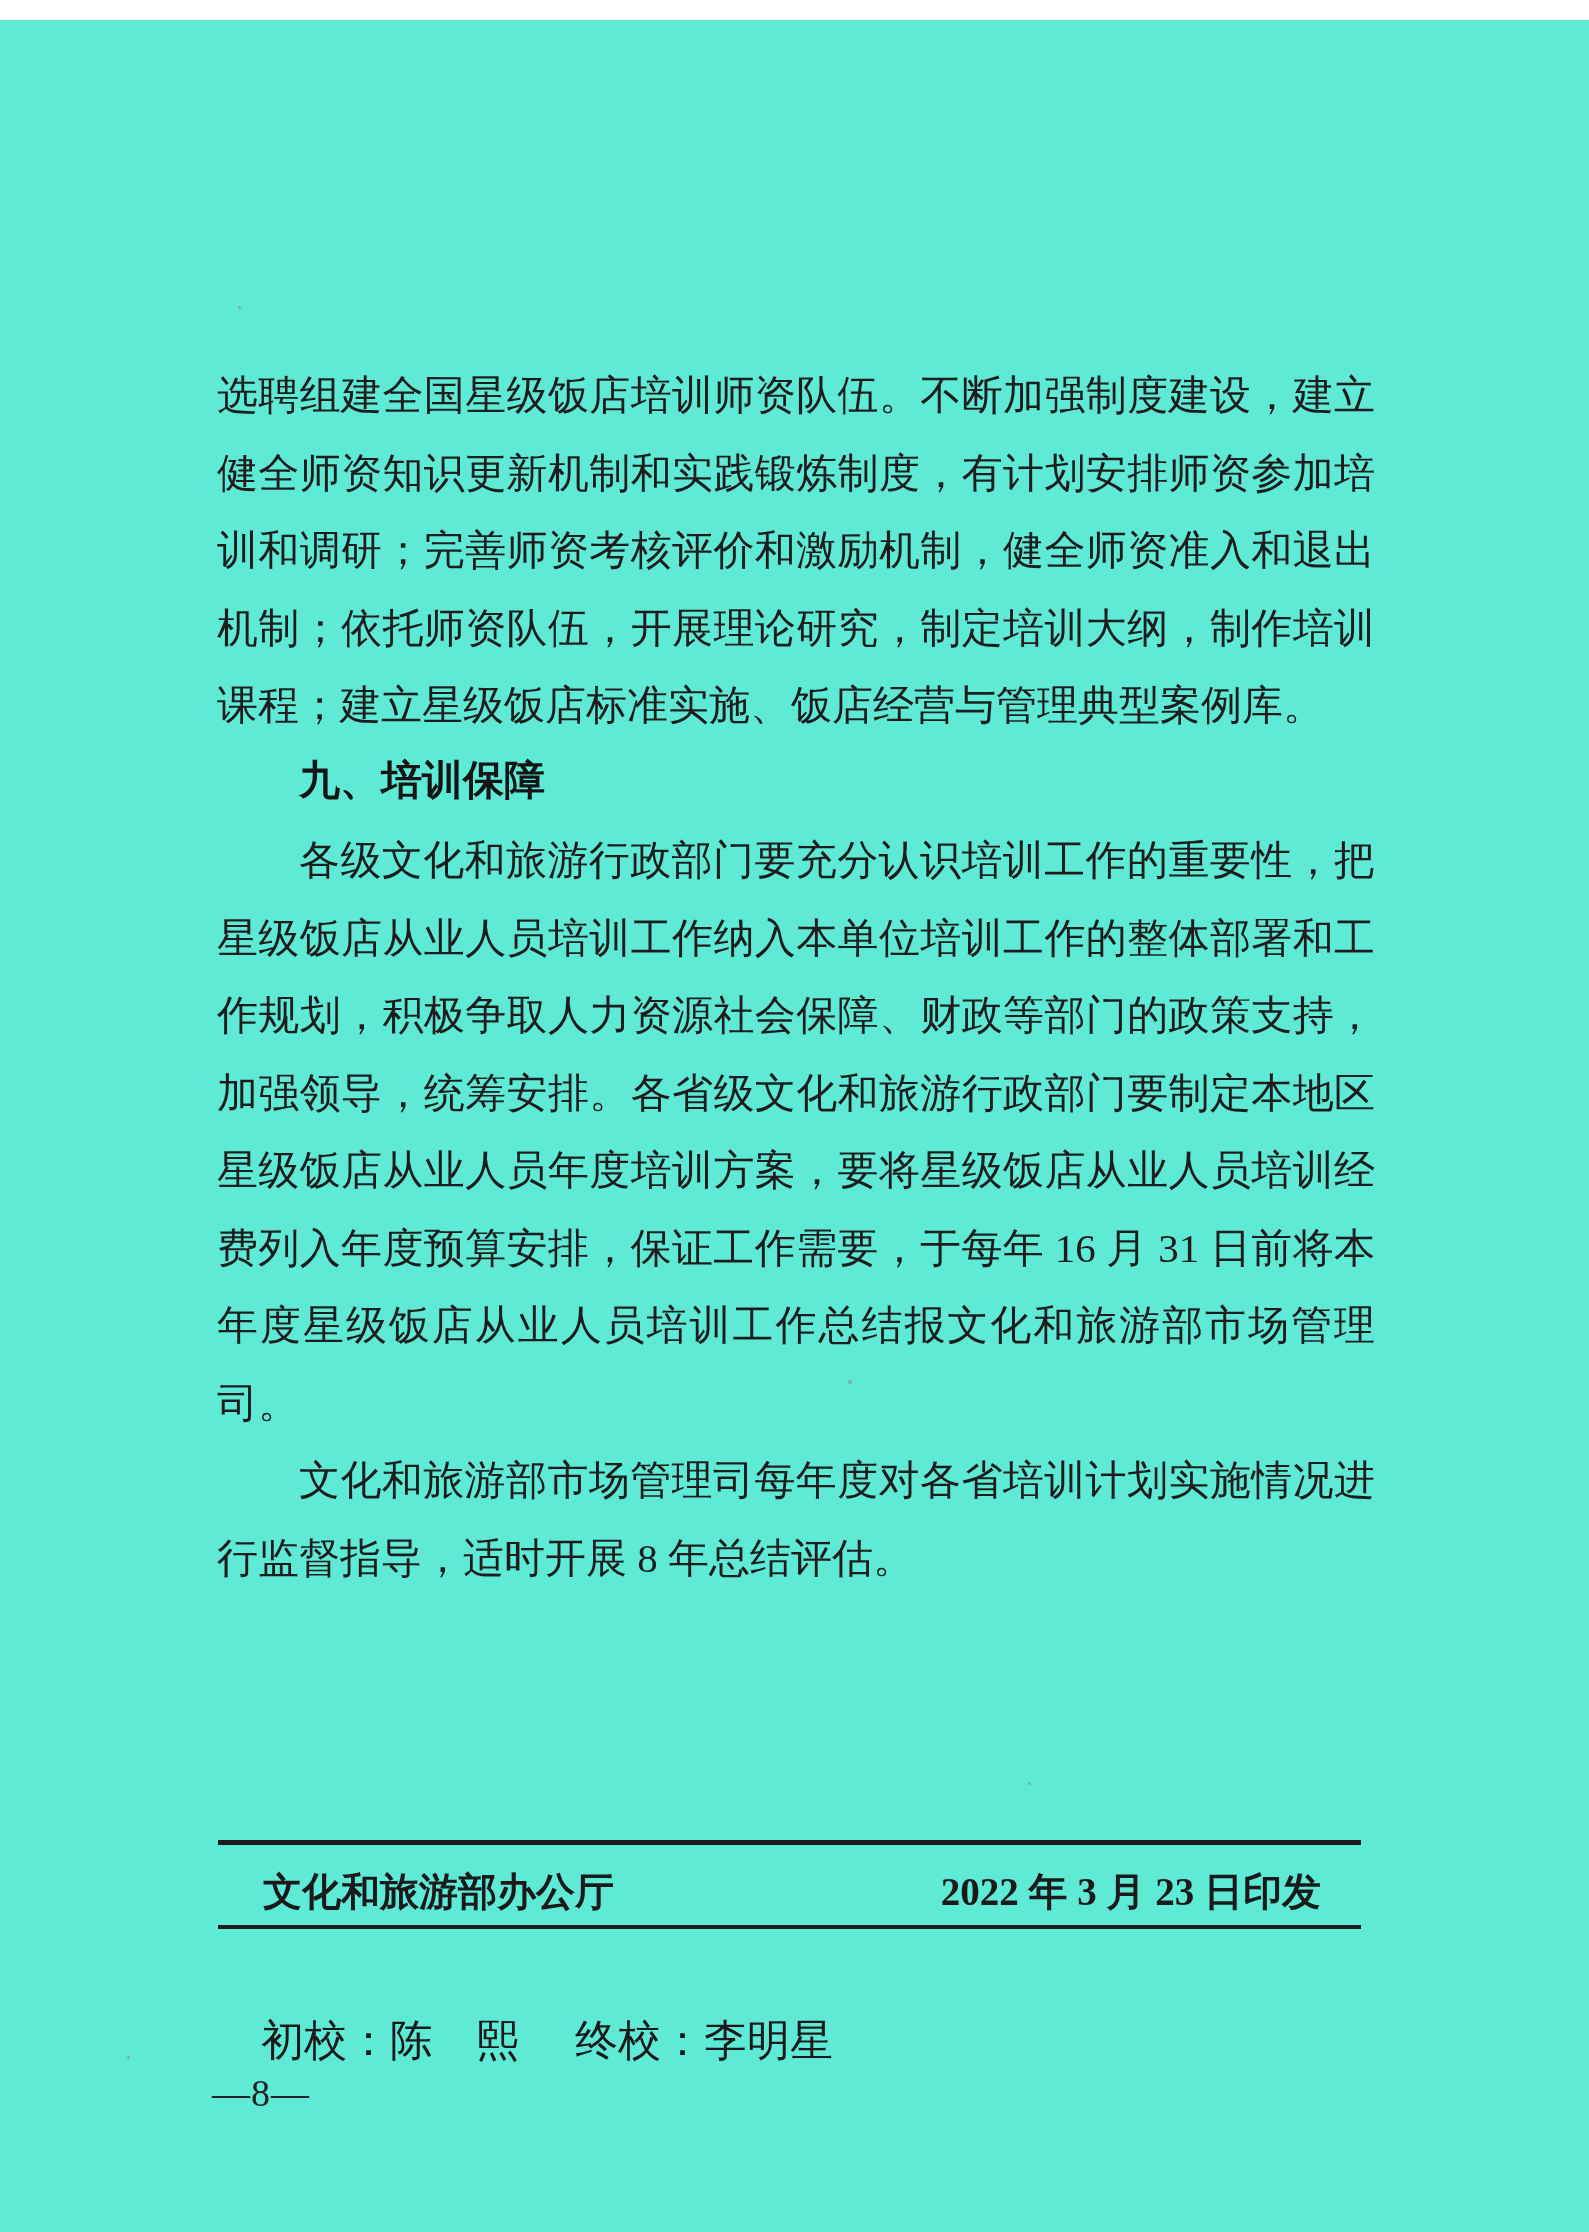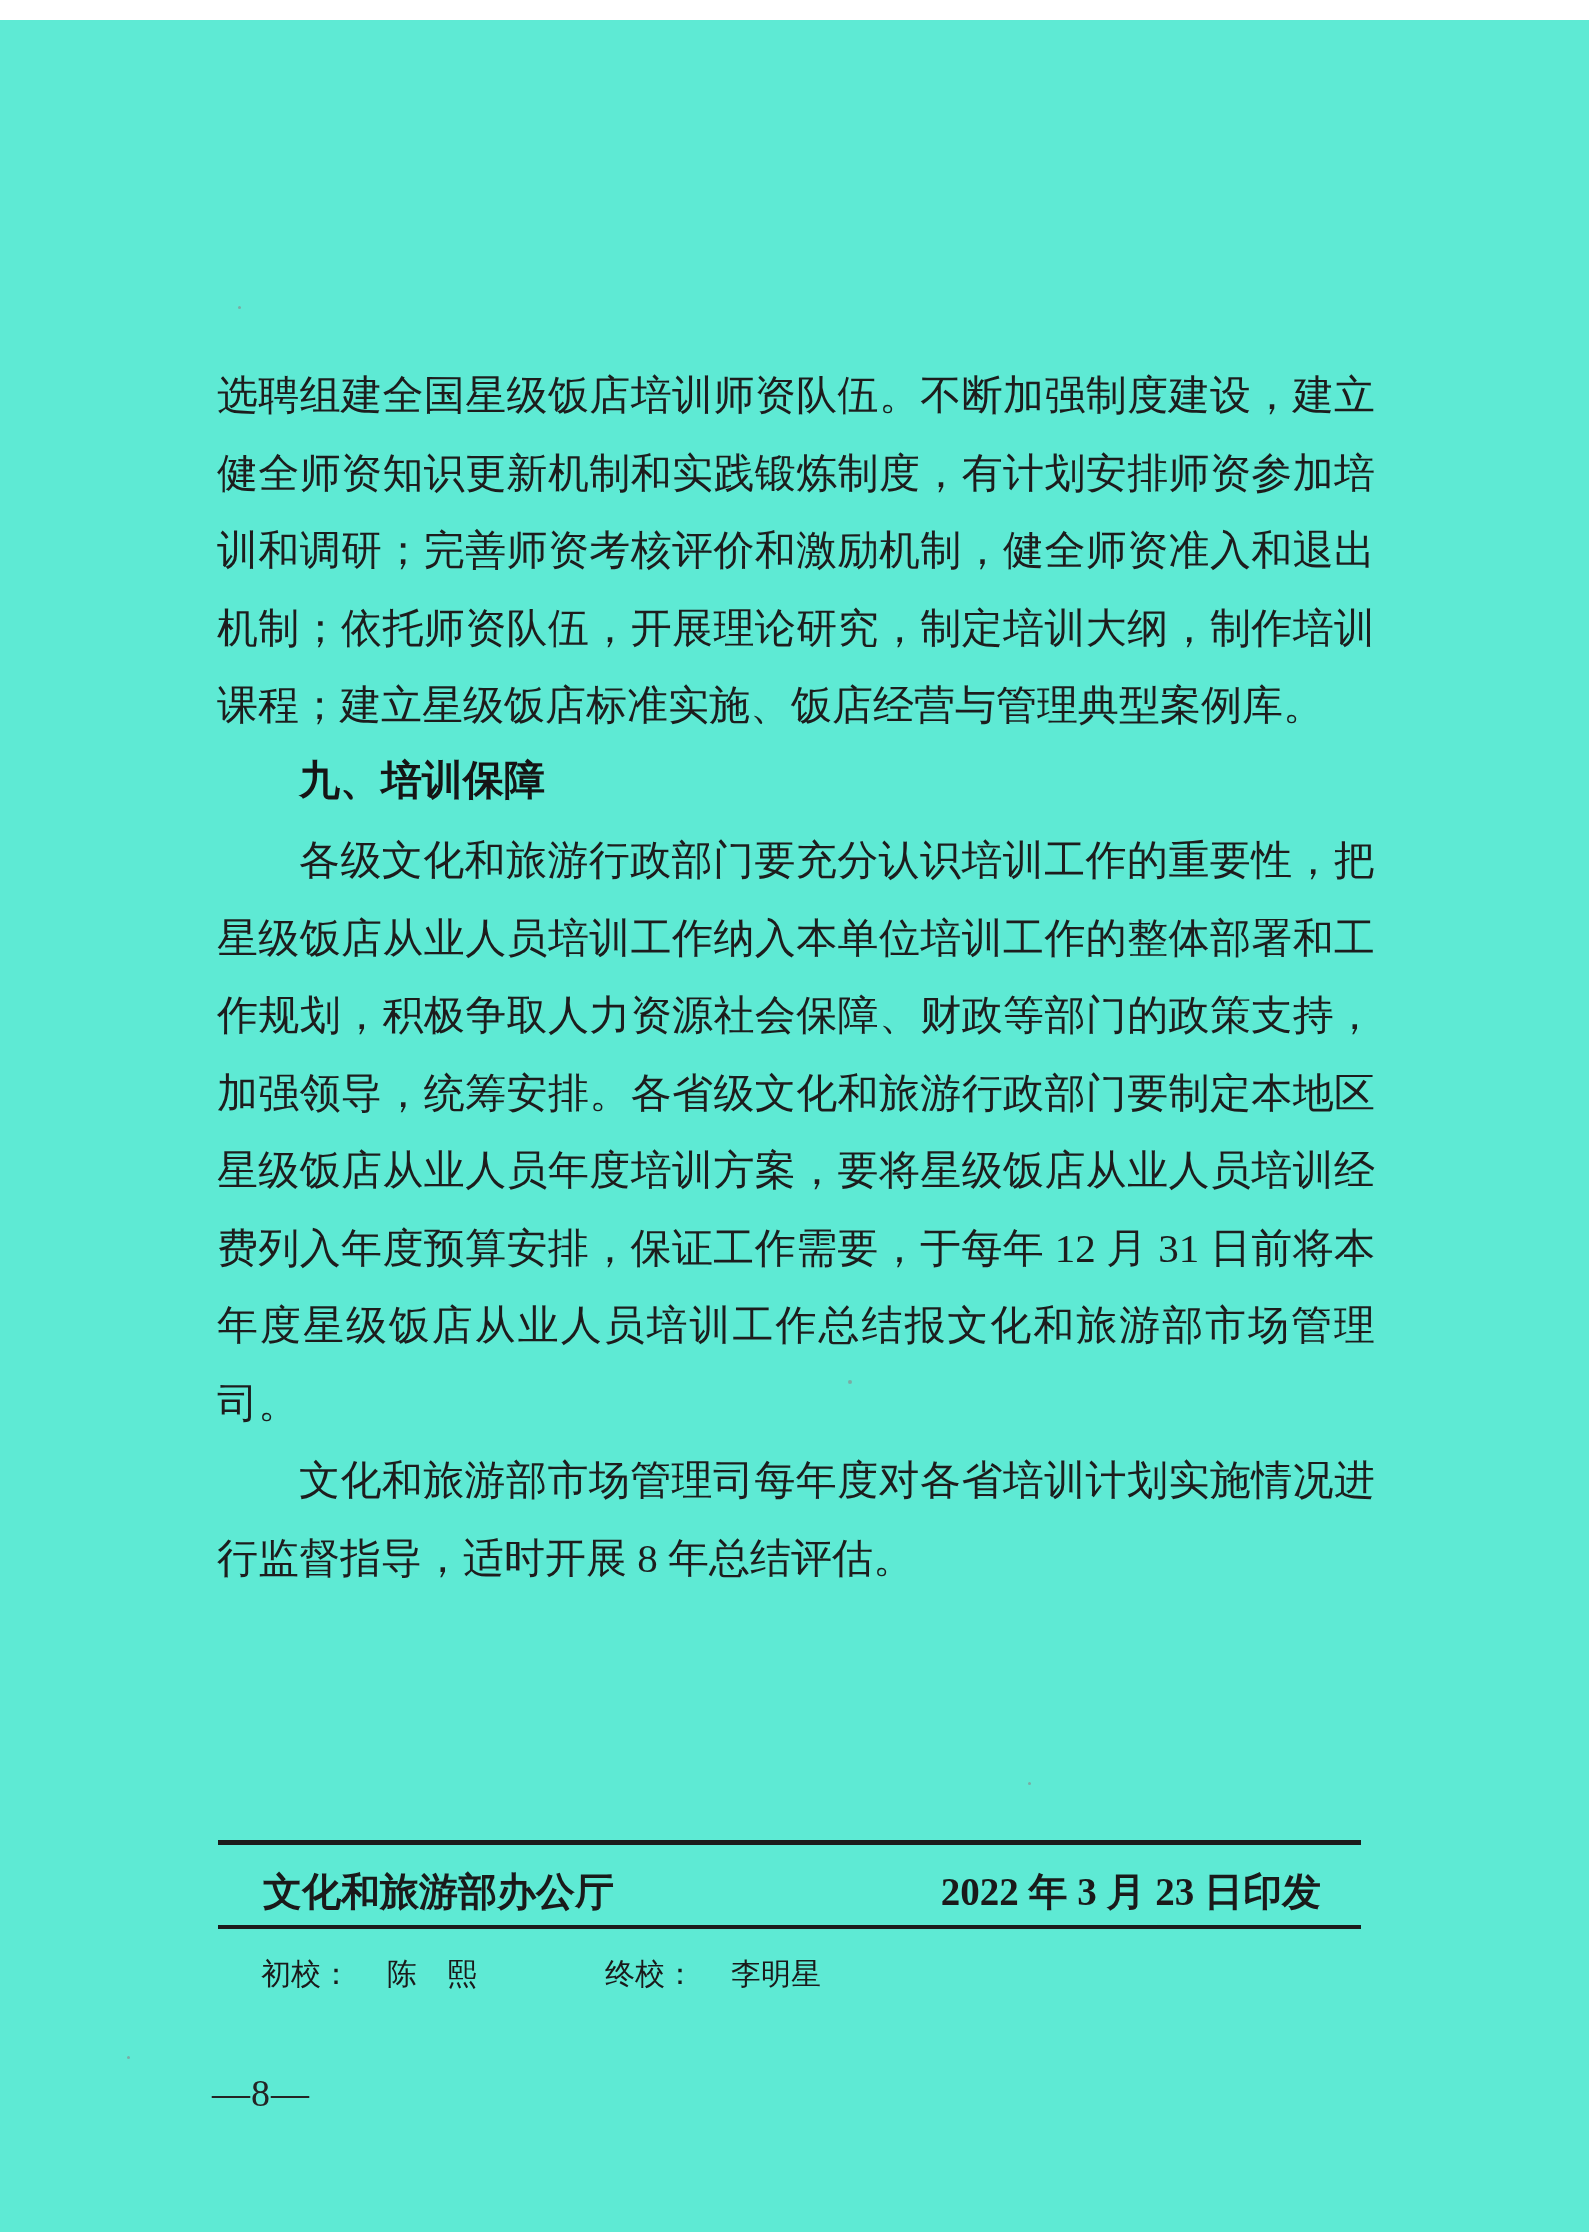--- a/index.html
+++ b/index.html
@@ -69,28 +69,27 @@
     align-items: center;
     font-size: 39px;
     line-height: 62px;
     color: #1a1a1a;
     font-weight: bold;
   }
 
   .proof-row {
     position: absolute;
     left: 261px;
-    top: 1925px;
+    top: 1992px;
     display: flex;
     align-items: center;
-    font-size: 30px;
+    font-size: 43px;
     line-height: 58px;
     color: #1a1a1a;
     white-space: pre;
-    gap: 36px;
   }
   .proof-spacer {
     display: inline-block;
     width: 56px;
   }
 
   .page-number {
     position: absolute;
     left: 212px;
     top: 2051px;
@@ -115,21 +114,21 @@
   .speck-4 { left: 127px;  top: 2036px; }
 </style>
 </head>
 <body>
 
 <div class="page">
 
   <div class="doc-body">
     <p>选聘组建全国星级饭店培训师资队伍。不断加强制度建设，建立健全师资知识更新机制和实践锻炼制度，有计划安排师资参加培训和调研；完善师资考核评价和激励机制，健全师资准入和退出机制；依托师资队伍，开展理论研究，制定培训大纲，制作培训课程；建立星级饭店标准实施、饭店经营与管理典型案例库。</p>
     <h2 class="section-heading">九、培训保障</h2>
-    <p class="para-indent">各级文化和旅游行政部门要充分认识培训工作的重要性，把星级饭店从业人员培训工作纳入本单位培训工作的整体部署和工作规划，积极争取人力资源社会保障、财政等部门的政策支持，加强领导，统筹安排。各省级文化和旅游行政部门要制定本地区星级饭店从业人员年度培训方案，要将星级饭店从业人员培训经费列入年度预算安排，保证工作需要，于每年 12 月 31 日前将本年度星级饭店从业人员培训工作总结报文化和旅游部市场管理司。</p>
+    <p class="para-indent">各级文化和旅游行政部门要充分认识培训工作的重要性，把星级饭店从业人员培训工作纳入本单位培训工作的整体部署和工作规划，积极争取人力资源社会保障、财政等部门的政策支持，加强领导，统筹安排。各省级文化和旅游行政部门要制定本地区星级饭店从业人员年度培训方案，要将星级饭店从业人员培训经费列入年度预算安排，保证工作需要，于每年 16 月 31 日前将本年度星级饭店从业人员培训工作总结报文化和旅游部市场管理司。</p>
     <p class="para-indent">文化和旅游部市场管理司每年度对各省培训计划实施情况进行监督指导，适时开展 8 年总结评估。</p>
   </div>
 
   <div class="rule rule-top"></div>
 
   <div class="issuer-row">
     <span>文化和旅游部办公厅</span>
     <span>2022 年 3 月 23 日印发</span>
   </div>
 

